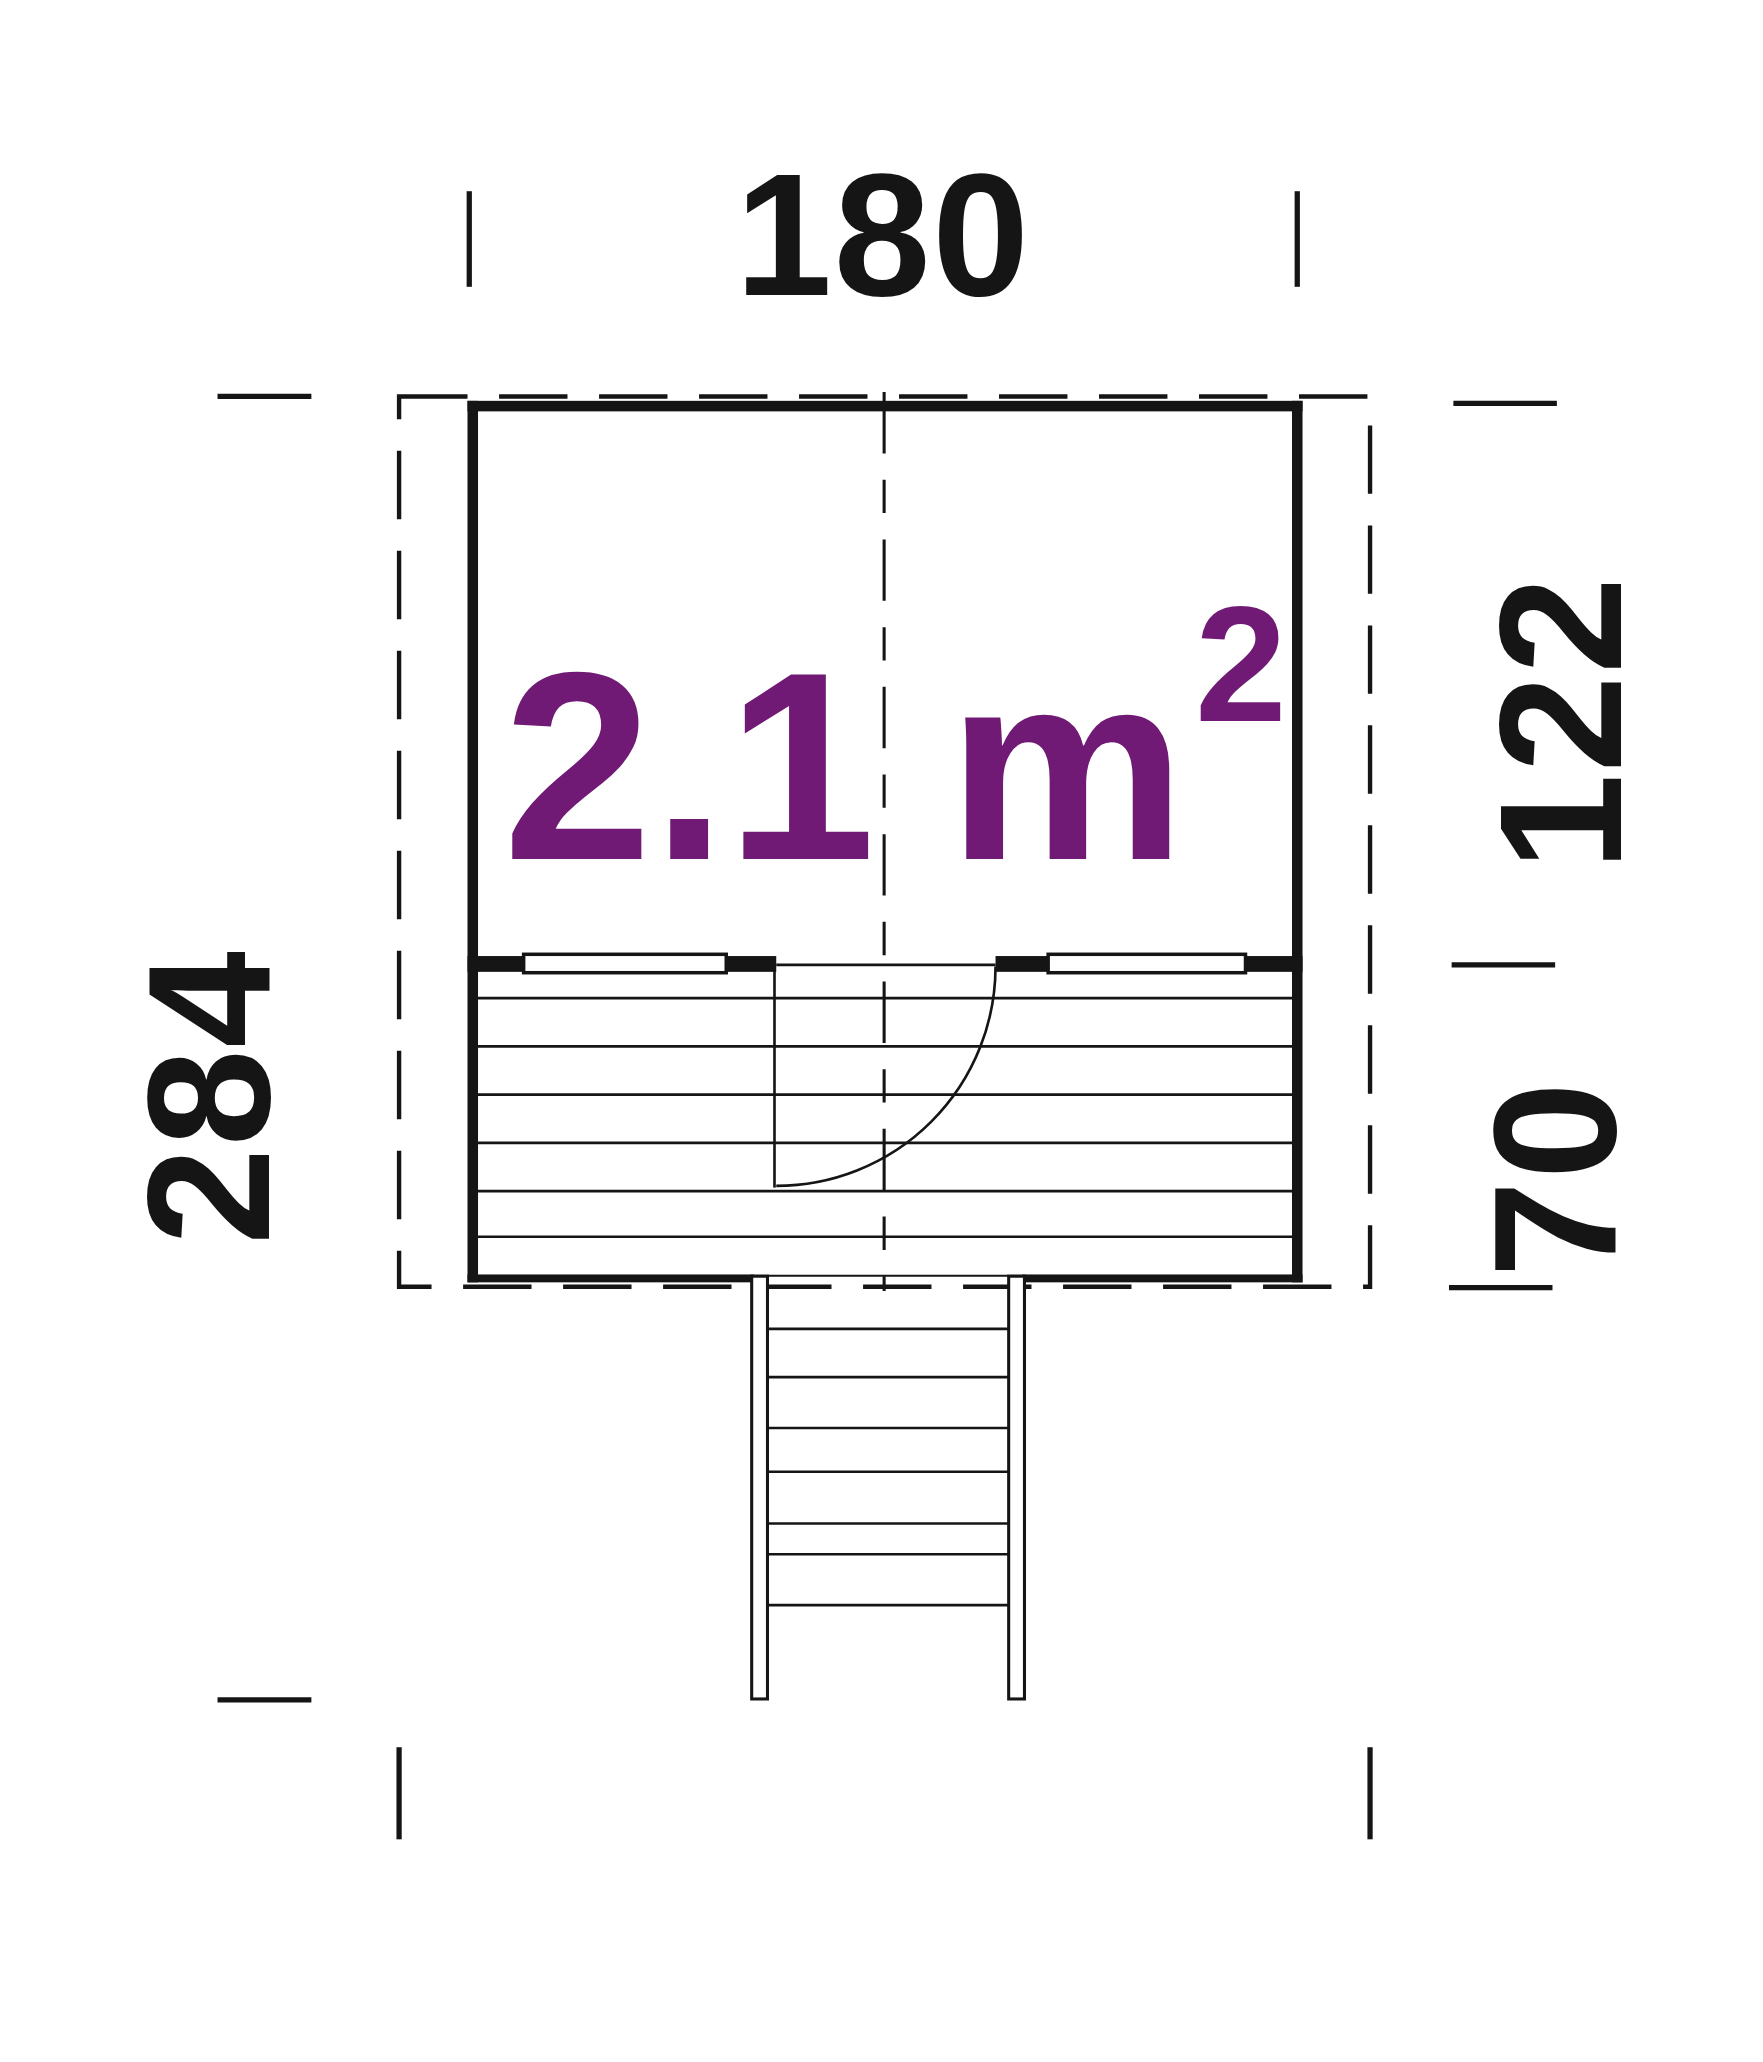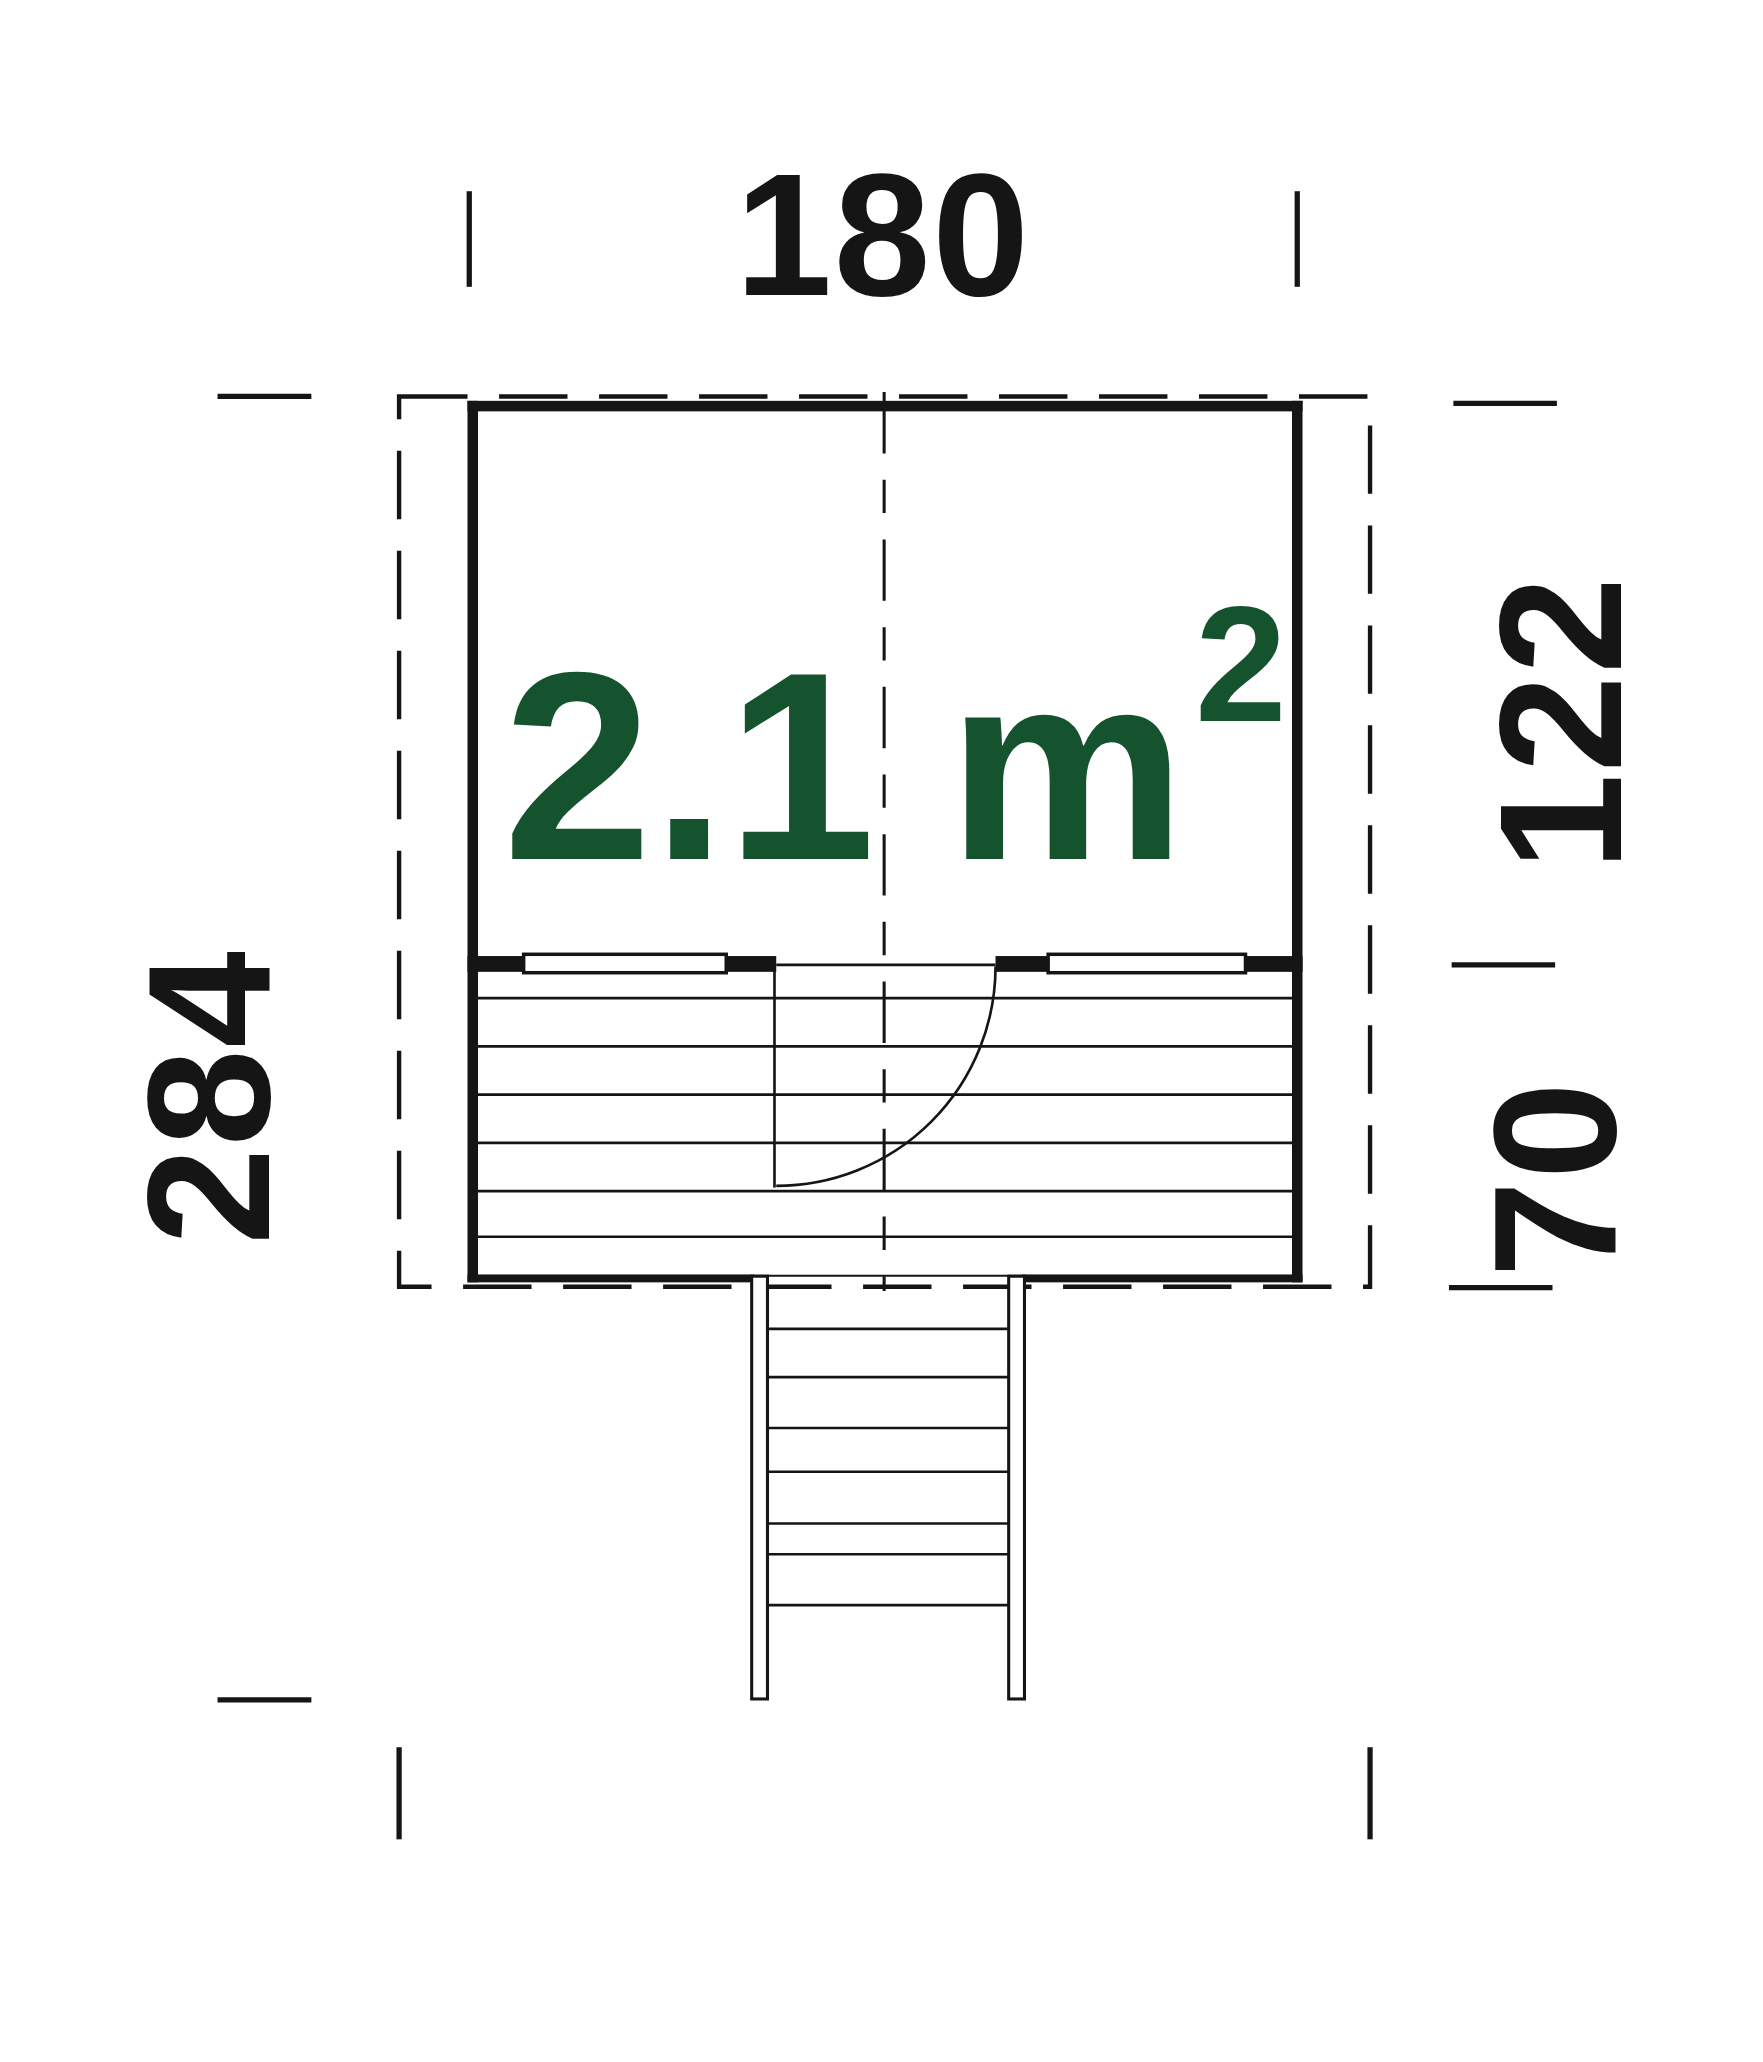--- a/index.html
+++ b/index.html
@@ -31,21 +31,21 @@
     line-height: 1;
     white-space: nowrap;
     letter-spacing: 1.8px;
   }
   .dim-label.h-center { transform: translateX(-50%); }
   .dim-label.rot { transform: translate(-50%, -50%) rotate(-90deg); }
   #area-label {
     position: absolute;
     left: 503px;
     top: 582px;
-    color: #14532d;
+    color: #701a75;
     font-weight: 700;
     font-size: 268px;
     line-height: 1;
     white-space: nowrap;
   }
   #area-label .unit { margin-left: 72px; }
   #area-label .sup {
     font-size: 165px;
     vertical-align: 138px;
     margin-left: 9.2px;

